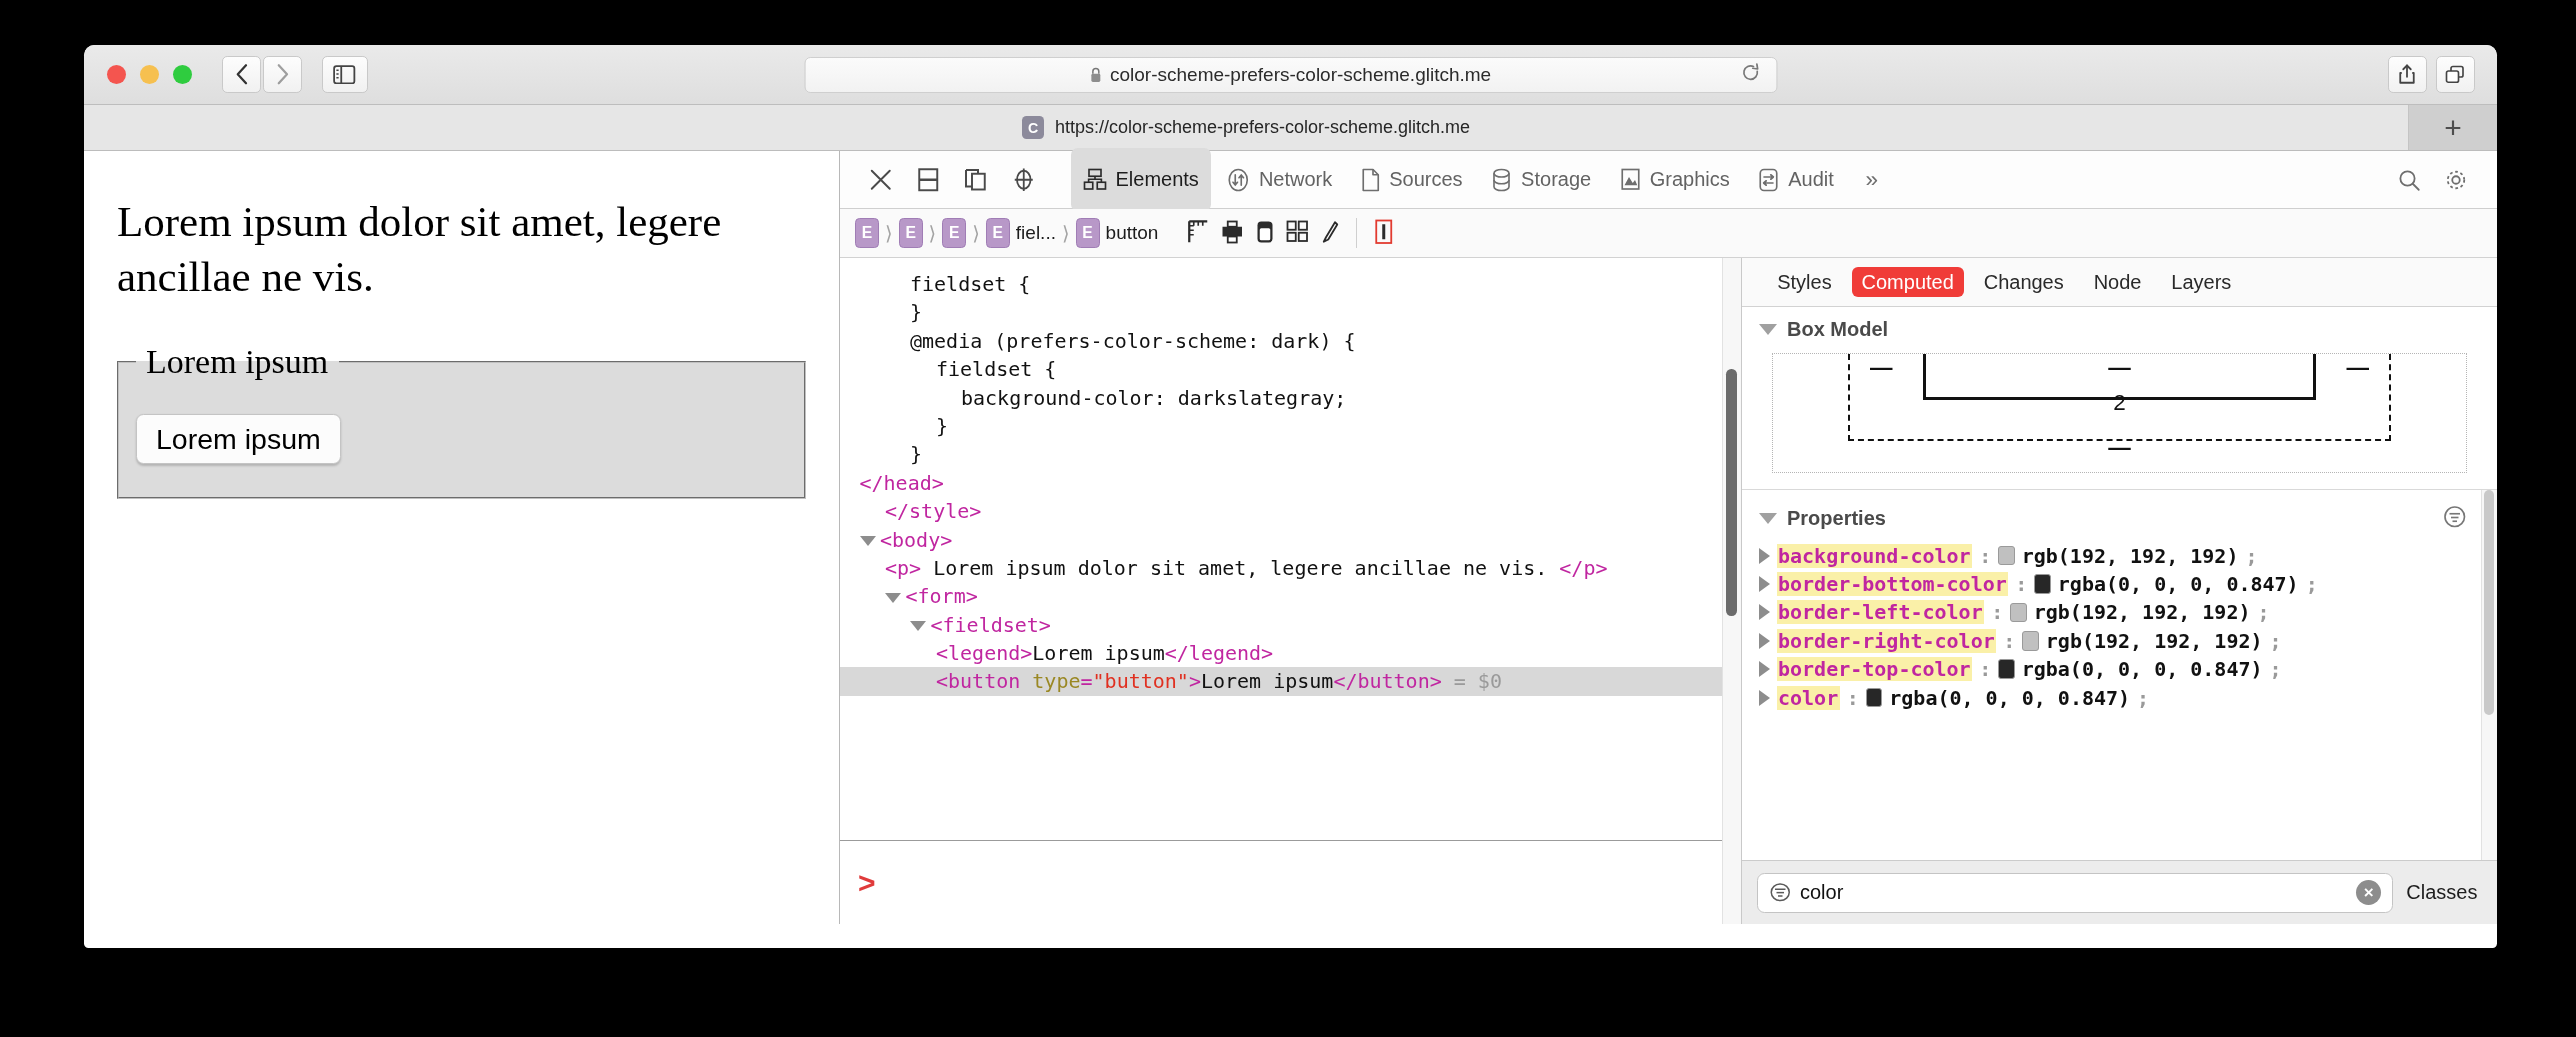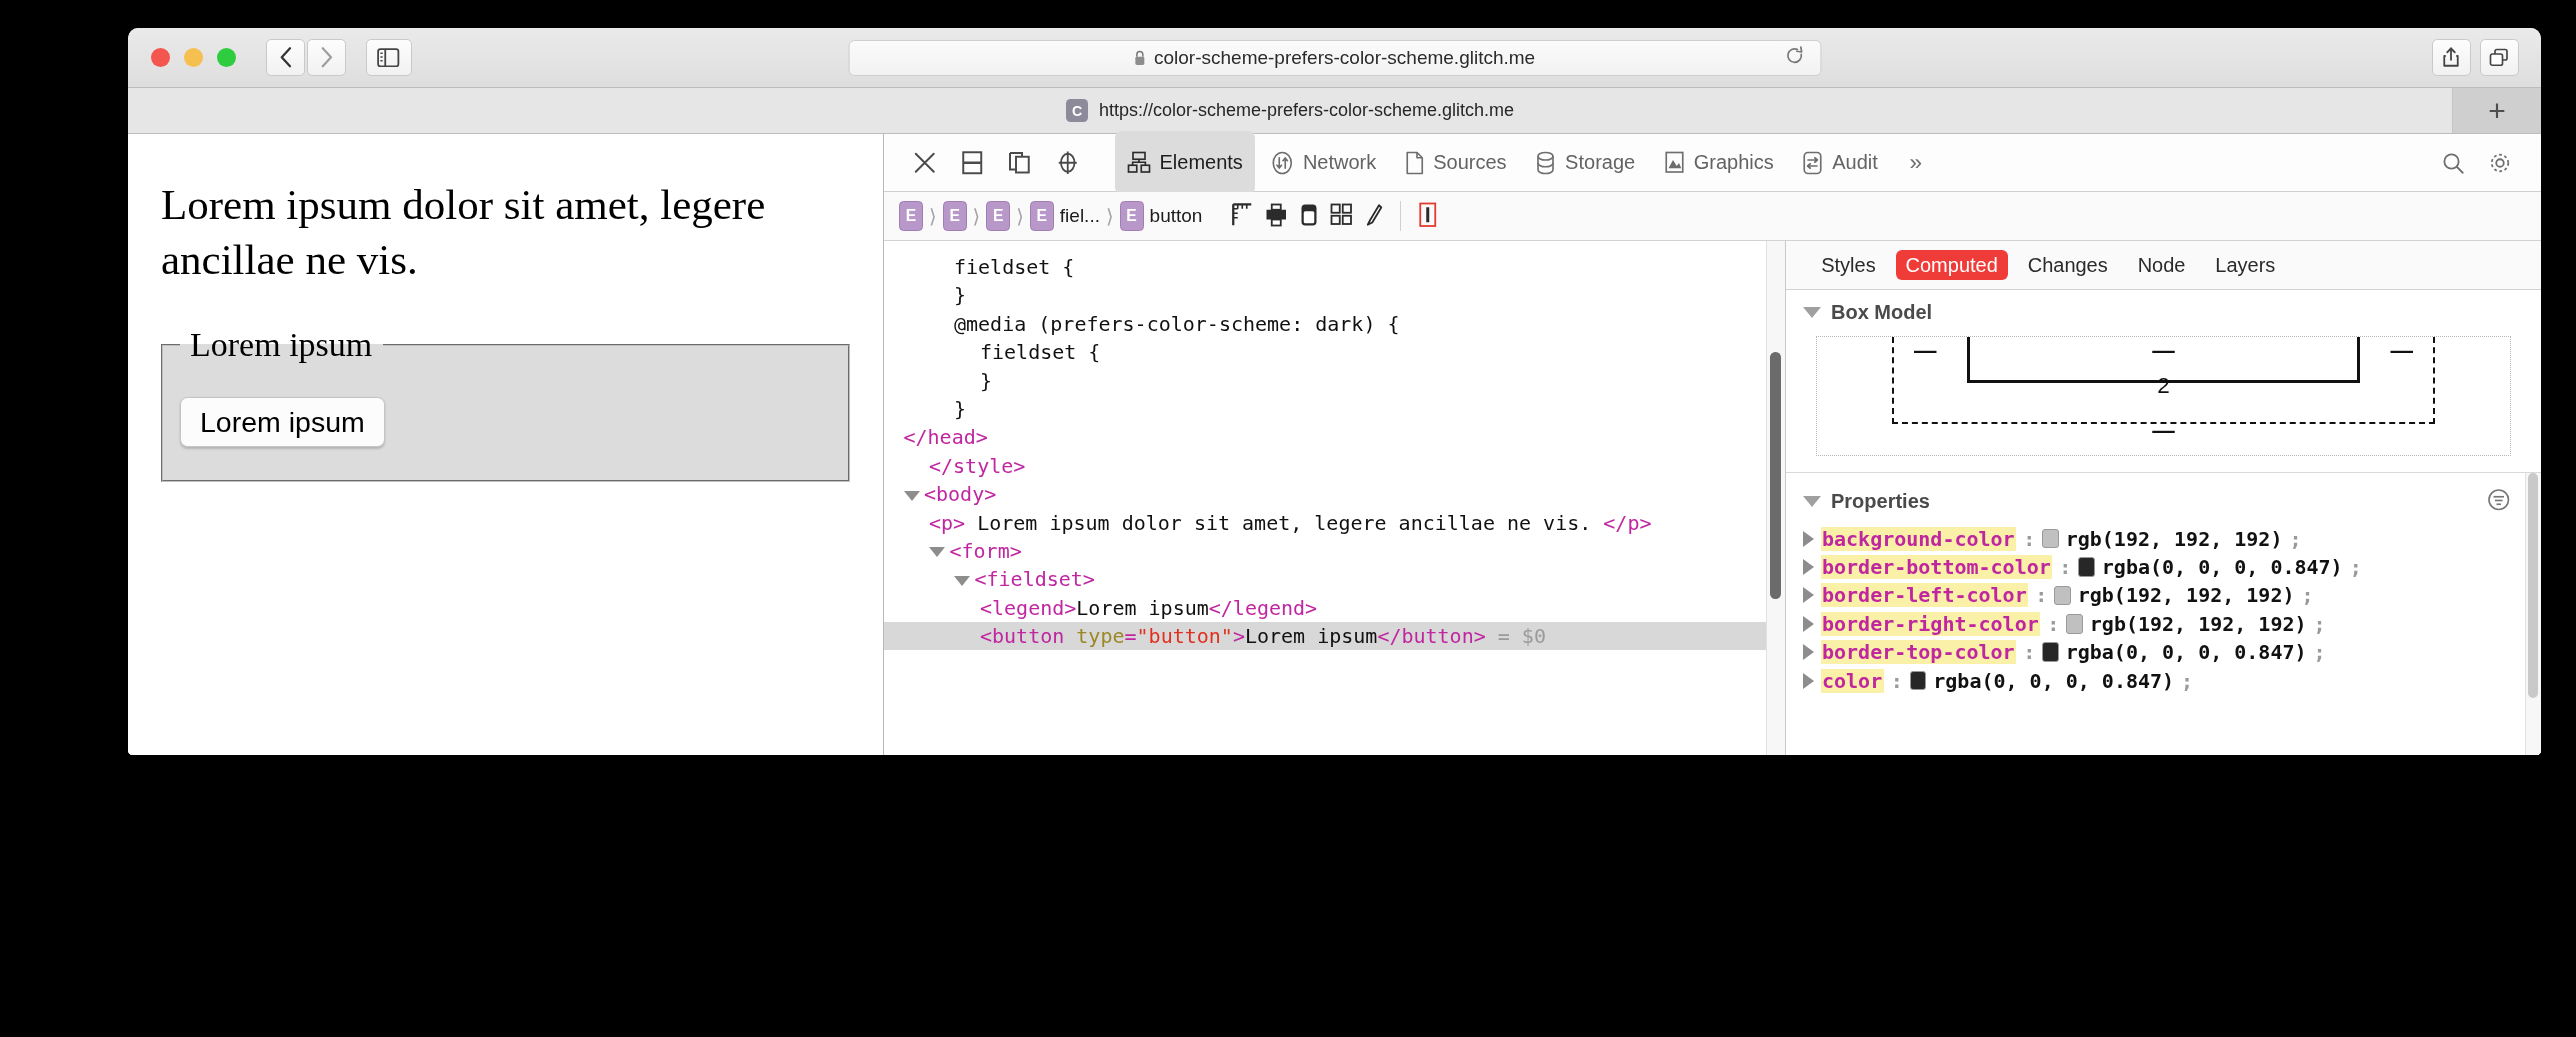--- a/index.html
+++ b/index.html
@@ -6,27 +6,26 @@
   html, body {
     width: 2576px; height: 1038px;
     background: #000;
     font-family: "Liberation Sans", sans-serif;
     overflow: hidden;
   }
   .desktop { position: relative; width: 2576px; height: 1038px; background: #000; }
 
   
   .window {
-    position: absolute; left: 84px; top: 28px;
-    width: 2413px; height: 727px;
+    position: absolute; left: 84px; top: 45px;
+    width: 2413px; height: 903px;
     background: #fff;
     border-radius: 10.5px 10.5px 4.5px 4.5px;
     overflow: hidden;
     box-shadow: 0 7.5px 30px rgba(0,0,0,.55);
-    margin-left: 44px;
   }
 
   
   .titlebar {
     position: relative; height: 60px;
     background: linear-gradient(#eaeaea, #dedede);
     border-bottom: 0.7px solid #bdbdbd;
     display: flex; align-items: center;
   }
   .traffic { display: flex; gap: 13.5px; margin-left: 22.5px; }
@@ -527,20 +526,21 @@
         </div>
 
         <div class="dompanes">
 
           <div class="domtree">
             <div class="codearea" id="code-area">
                 <div class="ln" style="padding-left: 70px;"><span class="txt">fieldset {</span></div>
                 <div class="ln" style="padding-left: 70px;"><span class="txt">}</span></div>
                 <div class="ln" style="padding-left: 70px;"><span class="txt">@media (prefers-color-scheme: dark) {</span></div>
                 <div class="ln" style="padding-left: 96px;"><span class="txt">fieldset {</span></div>
+                <div class="ln" style="padding-left: 121px;"><span class="txt">background-color: darkslategray;</span></div>
                 <div class="ln" style="padding-left: 96px;"><span class="txt">}</span></div>
                 <div class="ln" style="padding-left: 70px;"><span class="txt">}</span></div>
                 <div class="ln" style="padding-left: 19.5px;"><span class="tagname">&lt;/head&gt;</span></div>
                 <div class="ln" style="padding-left: 45px;"><span class="tagname">&lt;/style&gt;</span></div>
                 <div class="ln" style="padding-left: 19.5px;"><span class="arrow"></span><span class="tagname">&lt;body&gt;</span></div>
                 <div class="ln" style="padding-left: 45px;"><span class="tagname">&lt;p&gt;</span><span class="txt"> Lorem ipsum dolor sit amet, legere ancillae ne vis. </span><span class="tagname">&lt;/p&gt;</span></div>
                 <div class="ln" style="padding-left: 45px;"><span class="arrow"></span><span class="tagname">&lt;form&gt;</span></div>
                 <div class="ln" style="padding-left: 70px;"><span class="arrow"></span><span class="tagname">&lt;fieldset&gt;</span></div>
                 <div class="ln" style="padding-left: 96px;"><span class="tagname">&lt;legend&gt;</span><span class="txt">Lorem ipsum</span><span class="tagname">&lt;/legend&gt;</span></div>
                 <div class="ln sel" style="padding-left: 96px;"><span class="tagname">&lt;button </span><span class="attrname">type</span><span class="tagname">=</span><span class="attrval">"button"</span><span class="tagname">&gt;</span><span class="txt">Lorem ipsum</span><span class="tagname">&lt;/button&gt;</span><span class="muted"> = $0</span></div>

